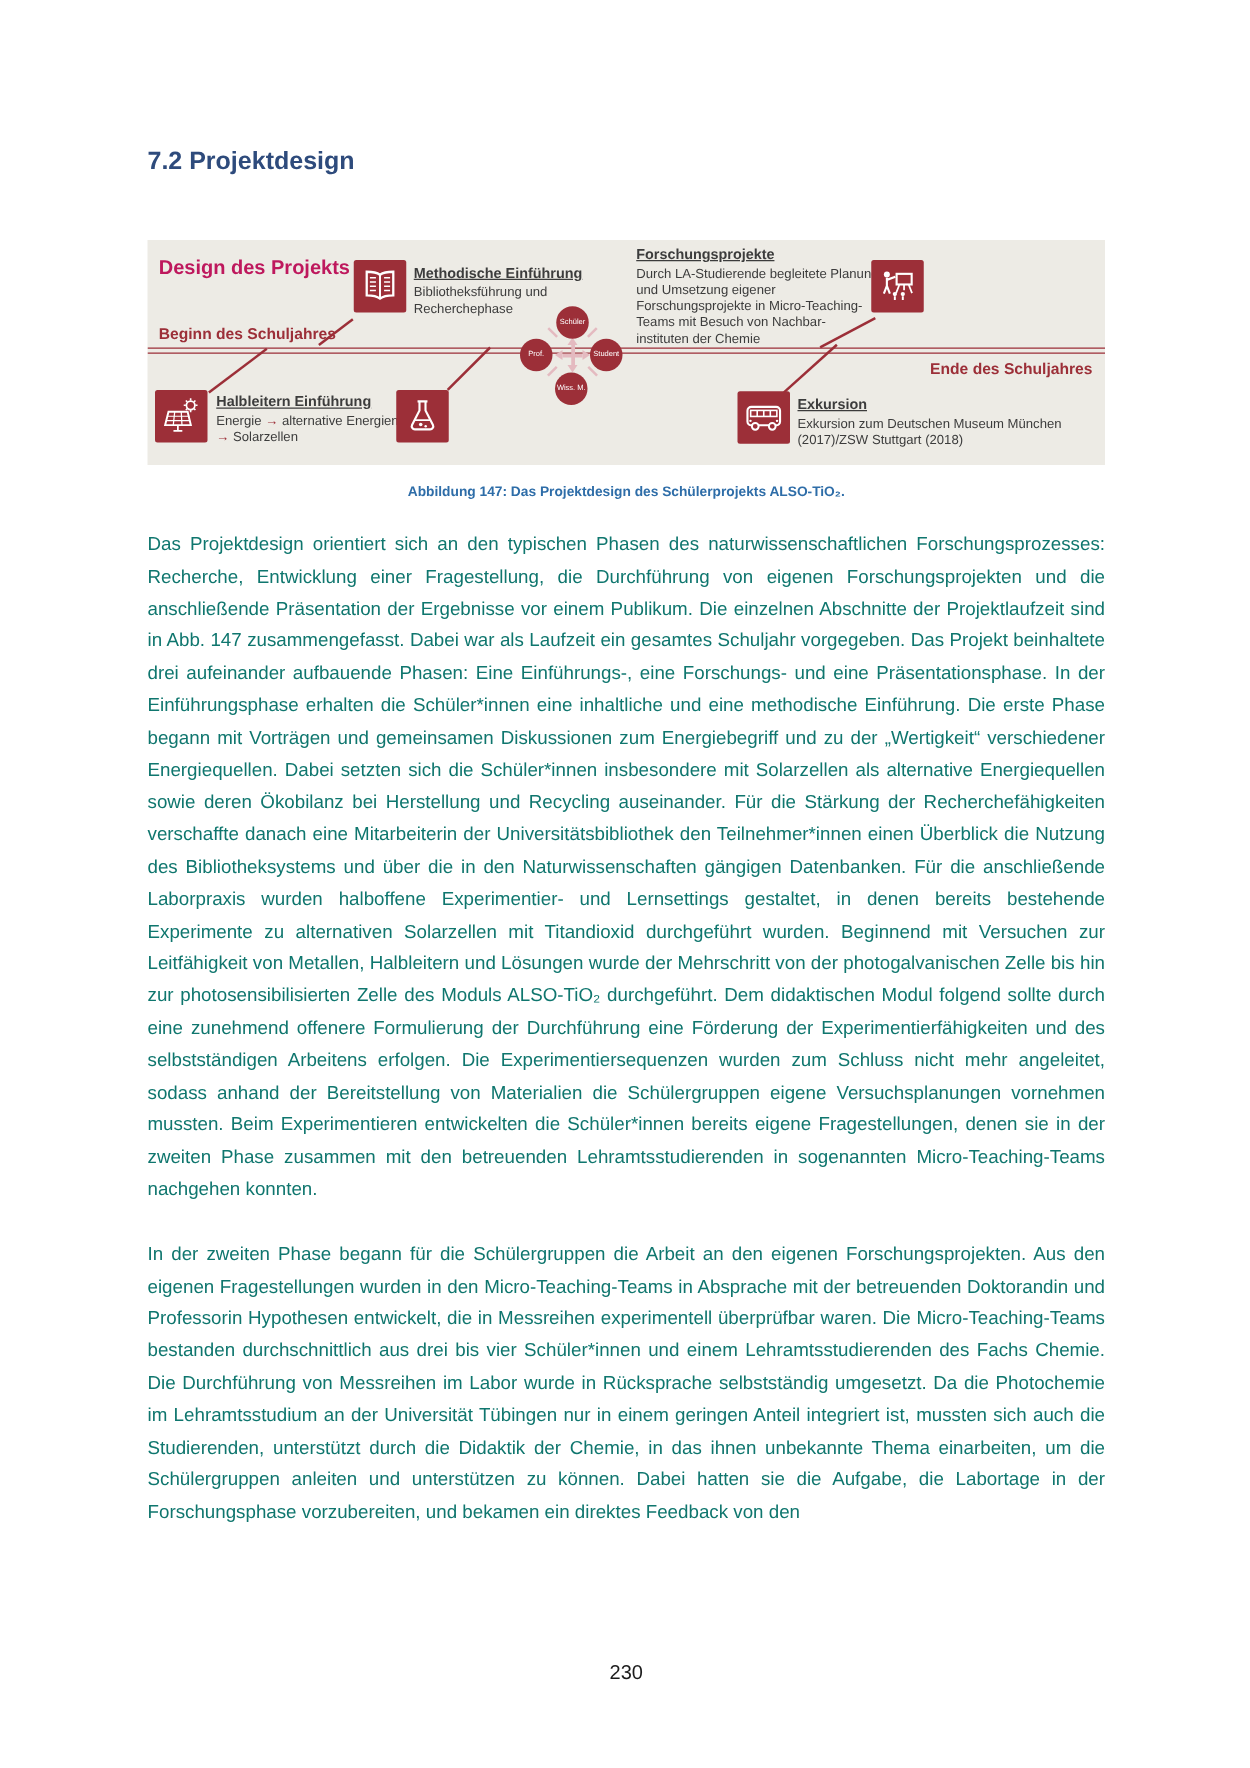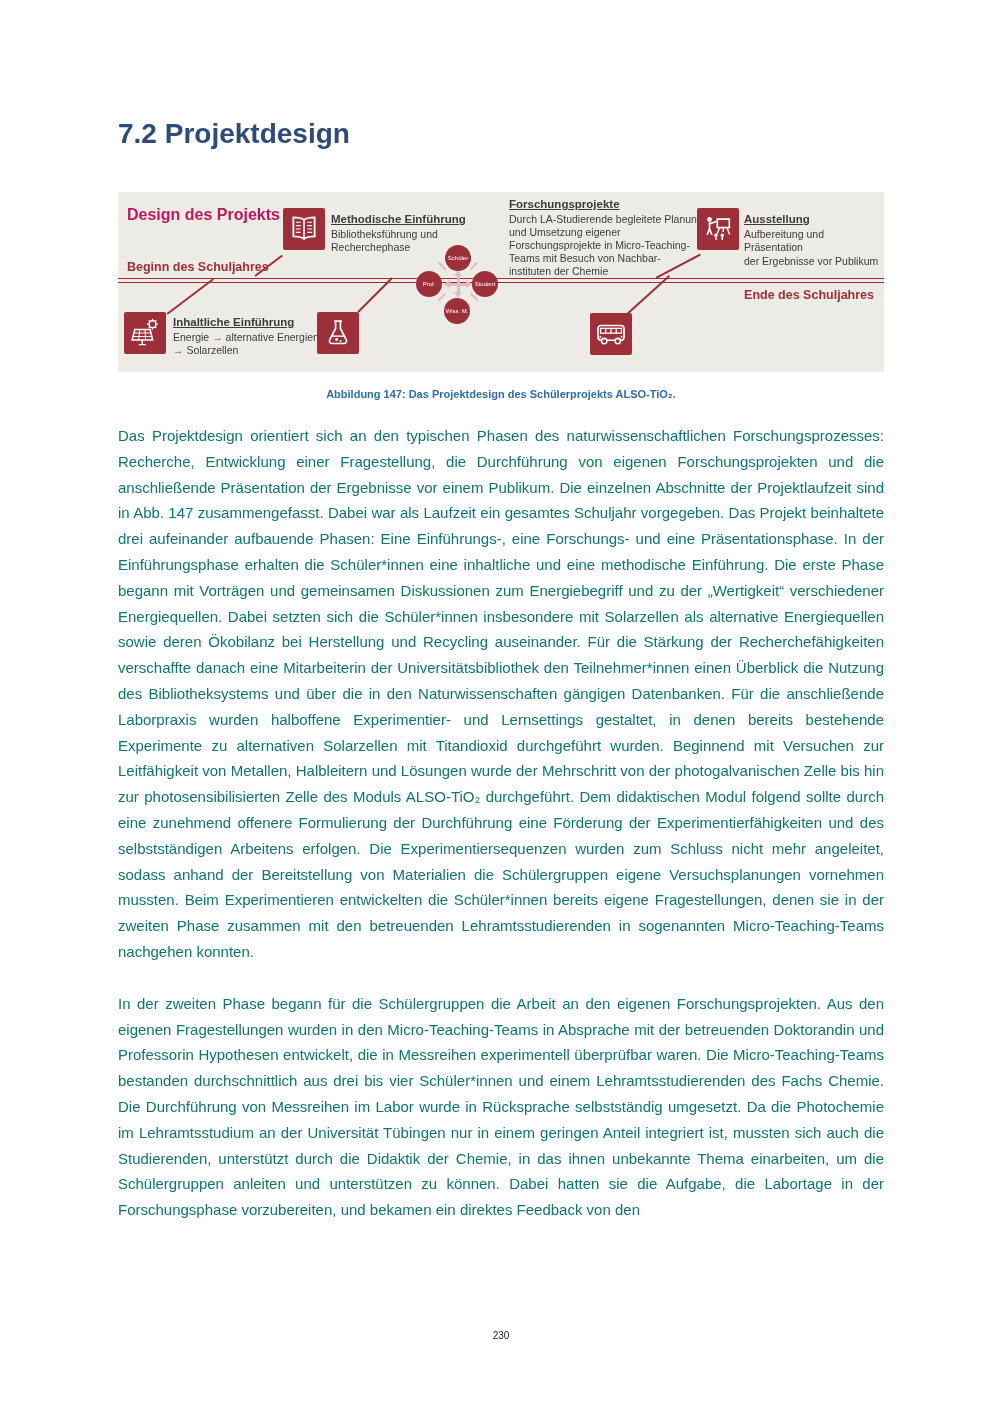--- a/index.html
+++ b/index.html
@@ -3,21 +3,21 @@
 <meta charset="utf-8">
 <style>
   html,body{margin:0;padding:0;}
   body{
     width:1000px;height:1414px;background:#ffffff;position:relative;
     font-family:"Liberation Sans","DejaVu Sans",sans-serif;
     -webkit-font-smoothing:antialiased;
   }
   .content{position:absolute;left:118px;top:0;width:766px;}
   
-  .h1{position:absolute;top:118px;left:0;font-size:28px;font-weight:bold;color:#2E4B7C;letter-spacing:0;}
+  .h1{position:absolute;top:118px;left:0;font-size:20px;font-weight:bold;color:#2E4B7C;letter-spacing:0;}
   
   .figure{position:absolute;top:192px;left:0;width:766px;height:180px;background:#EDEBE5;overflow:hidden;}
   .fig-title{position:absolute;left:9px;top:14px;font-size:16px;font-weight:bold;color:#be185d;}
   .timeline{position:absolute;left:0;right:0;top:86px;height:3px;border-top:1.8px solid #9C2F38;border-bottom:1.8px solid #9C2F38;}
   .tl-label{position:absolute;font-size:12.5px;font-weight:bold;color:#9C2F38;}
   .tl-start{left:9px;top:68px;}
   .tl-end{right:10px;top:96px;}
   .conn{position:absolute;height:1.6px;background:#9C2F38;transform-origin:0 50%;}
   .conn-book{left:137px;top:83px;width:34px;transform:rotate(-37deg);}
   .conn-solar{left:49px;top:121px;width:58px;transform:rotate(-37deg);}
@@ -65,21 +65,21 @@
   .d-sw{left:319px;top:104px;transform:rotate(-45deg);}
   
   .caption{position:absolute;top:388px;left:0;width:766px;text-align:center;
            font-size:11px;font-weight:bold;color:#2E6DA8;}
   
   .bodytext{position:absolute;top:423px;left:0;width:766px;color:#0f766e;
             font-size:15px;line-height:25.8px;text-align:justify;}
   .bodytext p{margin:0;}
   .bodytext p + p{margin-top:26px;}
   
-  .pagenum{position:absolute;top:1330px;left:0;width:766px;text-align:center;font-size:10px;color:#1C1C1C;}
+  .pagenum{position:absolute;top:1330px;left:0;width:766px;text-align:center;font-size:16px;color:#1C1C1C;}
 </style>
 </head>
 <body>
 
 <div class="content">
 
   <div class="h1">7.2 Projektdesign</div>
 
   <div class="figure">
     <div class="fig-title">Design des Projekts</div>
@@ -125,39 +125,34 @@
           <path d="M15.7 11v3.2M13 11.3l-1.8 4.6M18.4 11.3l1.8 4.6" stroke="#fff" stroke-width="1"></path>
           <circle cx="6" cy="5.3" r="1.7" fill="#fff"></circle>
           <path d="M6 7.2v4.6M6 8.4l4.8-1.7M6 11.8l-1.7 4.4M6 11.8l1.7 4.4" stroke="#fff" stroke-width="1.2"></path>
           <circle cx="10.5" cy="16.4" r="1.2" fill="#fff"></circle>
           <path d="M10.5 17.6v2.2" stroke="#fff" stroke-width="1.1"></path>
           <circle cx="15" cy="16.4" r="1.2" fill="#fff"></circle>
           <path d="M15 17.6v2.2" stroke="#fff" stroke-width="1.1"></path>
         </svg>
       </span>
     </div>
-    <div class="node n-ausstellung">
-      <div class="nh">Ausstellung</div>
-      <div>Aufbereitung und Präsentation</div>
-      <div>der Ergebnisse vor Publikum</div>
-    </div>
 
     <div class="icon-box ib-solar">
       <span>
         <svg viewBox="0 0 24 24">
           <circle cx="17.3" cy="5.8" r="2.4" fill="none" stroke="#fff" stroke-width="1"></circle>
           <path d="M17.3 1.9v1.2M17.3 8.5v1.2M13.4 5.8h1.2M20 5.8h1.2M14.6 3.1l.8.8M19.2 7.7l.8.8M20 3.1l-.8.8M14.6 8.5l.8-.8" stroke="#fff" stroke-width=".9"></path>
           <path d="M4.8 9.5h10.8L17.4 17H2.9z" fill="none" stroke="#fff" stroke-width="1.1"></path>
           <path d="M8.3 9.5 7.5 17M12 9.5l.4 7.5M4.1 12h12.5M3.5 14.5h13.5" stroke="#fff" stroke-width=".7"></path>
           <path d="M10.1 17v3.2M7.6 20.2h5" stroke="#fff" stroke-width="1"></path>
         </svg>
       </span>
     </div>
     <div class="node n-inhaltliche">
-      <div class="nh">Inhaltliche Einführung</div>
+      <div class="nh">Halbleitern Einführung</div>
       <div>
         <span>Energie</span>
         <span class="red-arrow">→</span>
         <span>alternative Energien</span>
       </div>
       <div>
         <span class="red-arrow">→</span>
         <span>Solarzellen</span>
       </div>
     </div>
@@ -180,20 +175,25 @@
           <rect x="2.8" y="6" width="18.4" height="10.4" rx="2.2" fill="none" stroke="#fff" stroke-width="1.2"></rect>
           <rect x="4.6" y="8" width="14.8" height="3.4" fill="none" stroke="#fff" stroke-width=".9"></rect>
           <path d="M8.3 8v3.4M12 8v3.4M15.7 8v3.4" stroke="#fff" stroke-width=".9"></path>
           <circle cx="4.5" cy="13.9" r=".7" fill="#fff"></circle>
           <circle cx="19.5" cy="13.9" r=".7" fill="#fff"></circle>
           <circle cx="7.2" cy="17" r="1.9" fill="#9C2F38" stroke="#fff" stroke-width="1.1"></circle>
           <circle cx="16.8" cy="17" r="1.9" fill="#9C2F38" stroke="#fff" stroke-width="1.1"></circle>
         </svg>
       </span>
     </div>
+    <div class="node n-exkursion">
+      <div class="nh">Exkursion</div>
+      <div>Exkursion zum Deutschen Museum München</div>
+      <div>(2017)/ZSW Stuttgart (2018)</div>
+    </div>
 
     <div class="cross">
       <span class="cbar cbar-h"></span>
         <span class="cbar cbar-v"></span>
       <span class="tri tri-up"></span>
         <span class="tri tri-down"></span>
       <span class="tri tri-left"></span>
         <span class="tri tri-right"></span>
     </div>
     <div class="diag d-ne"></div>

